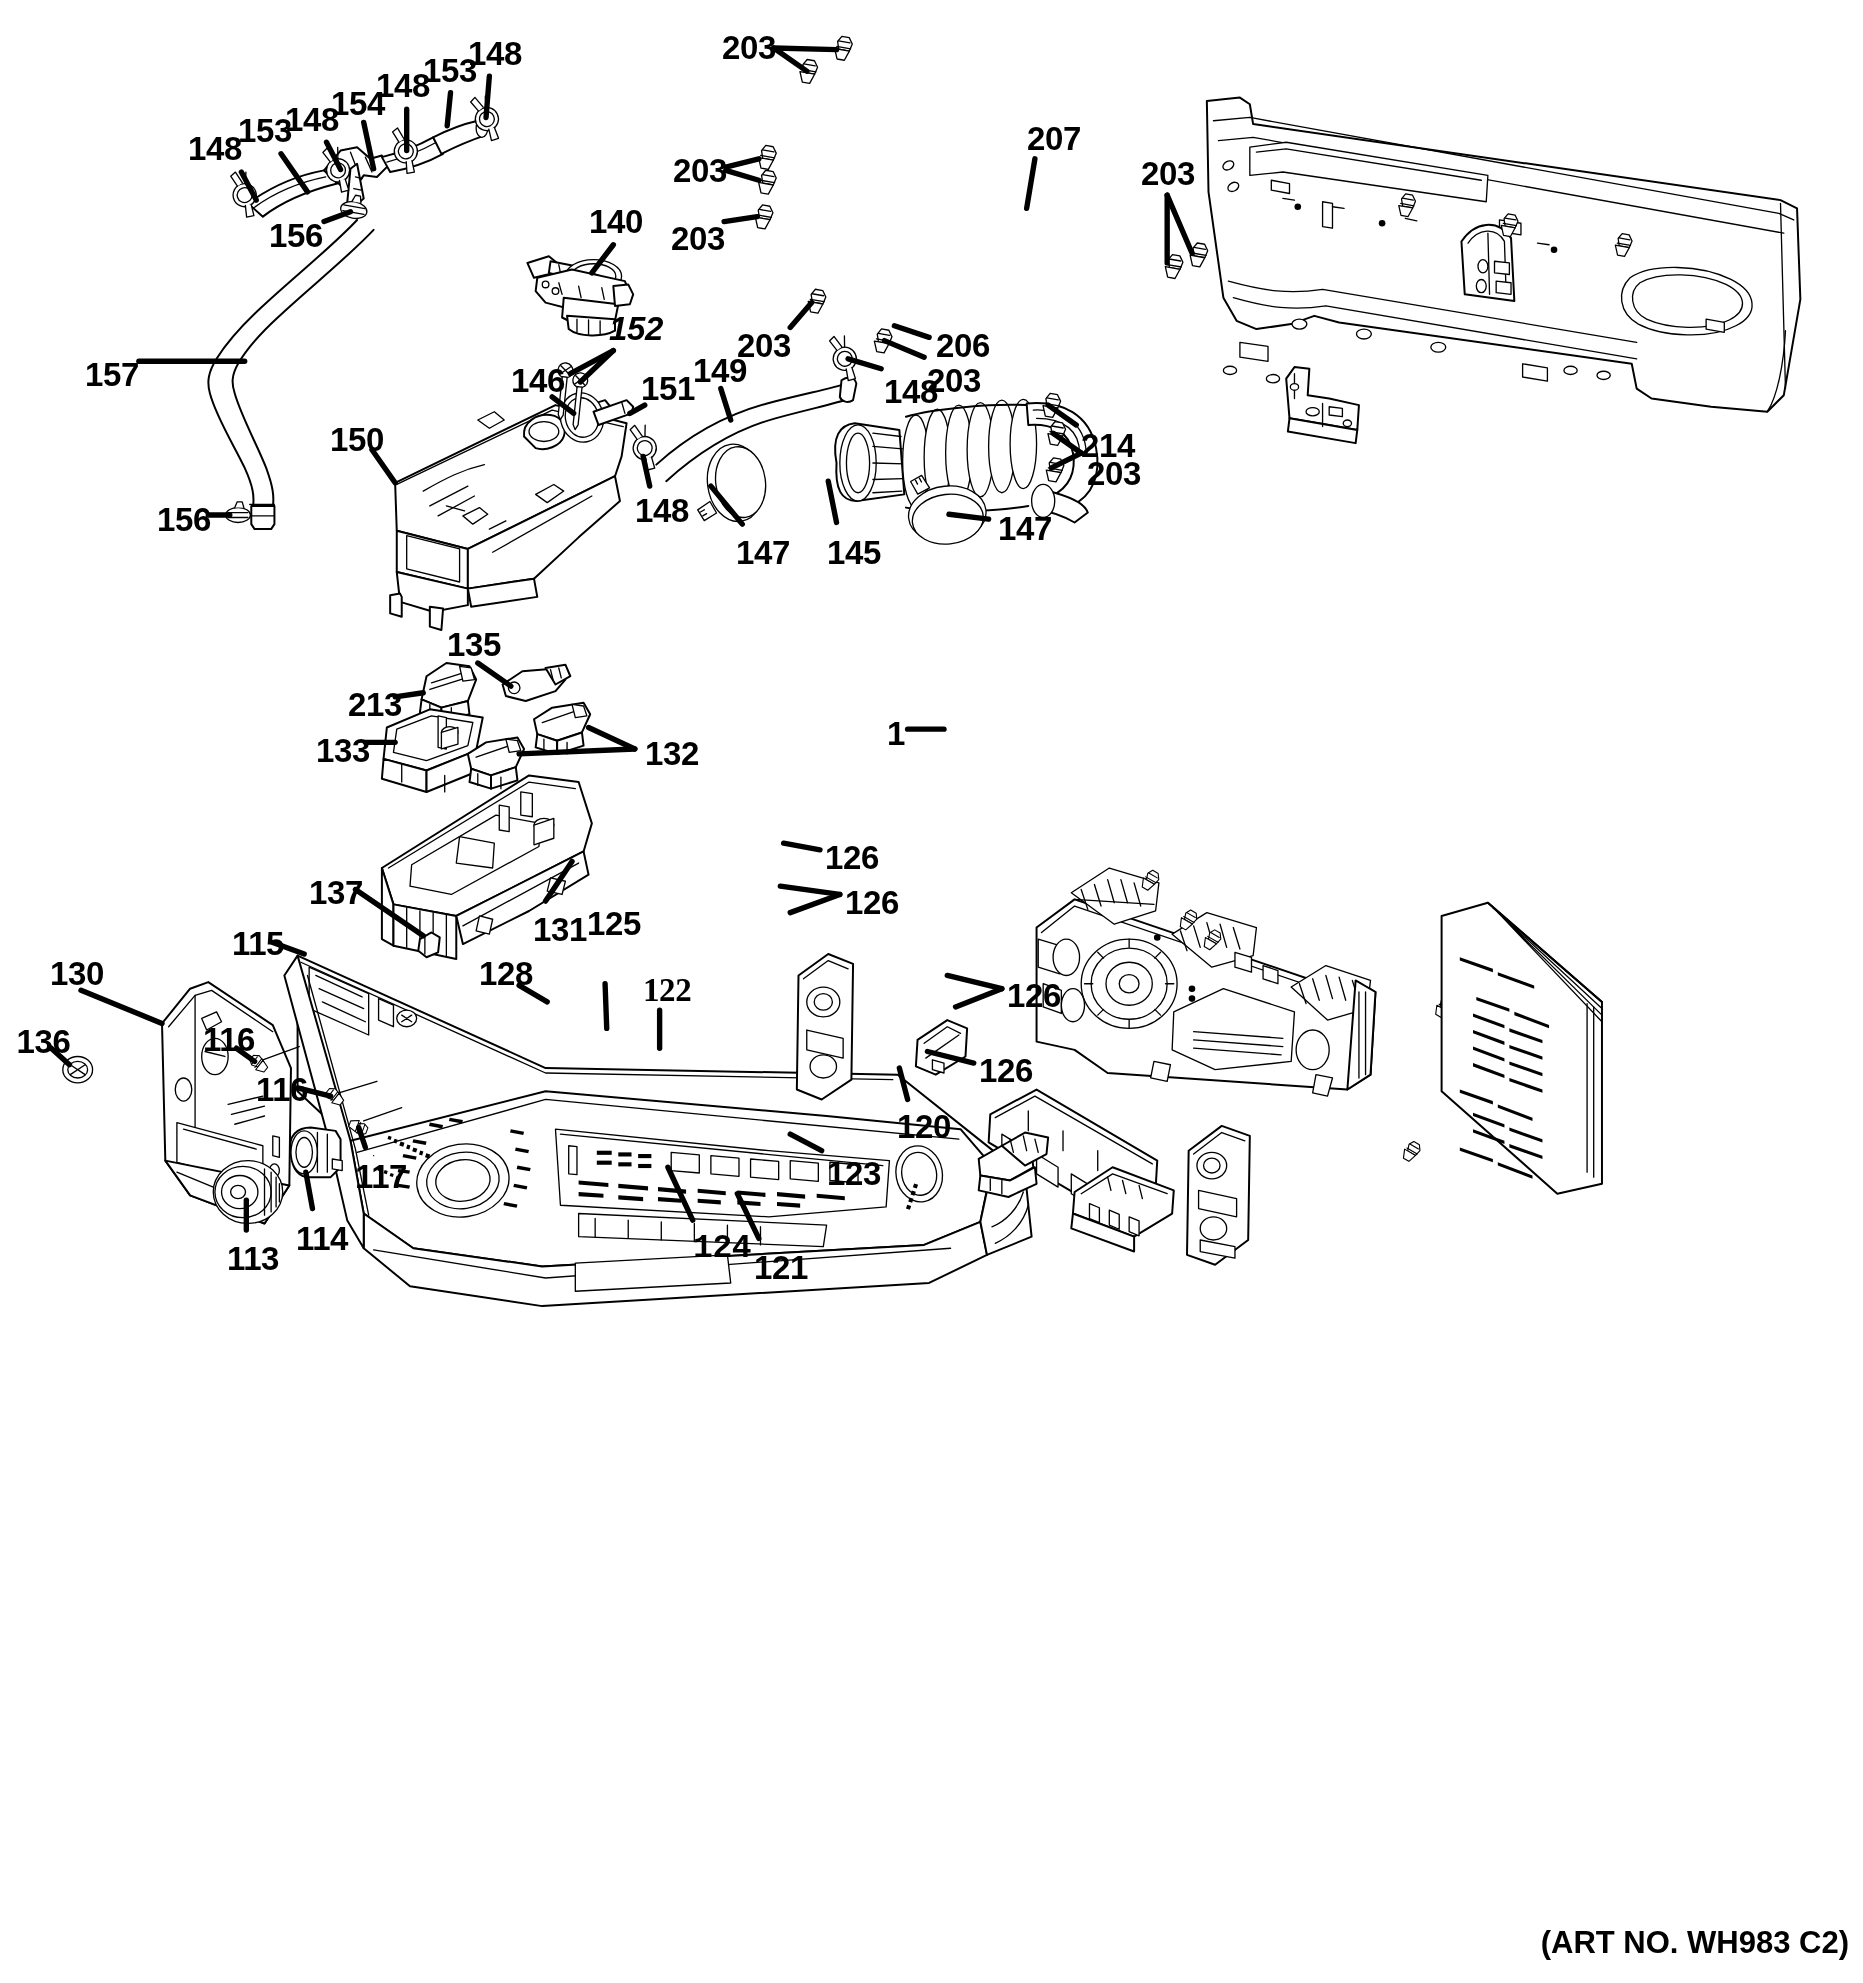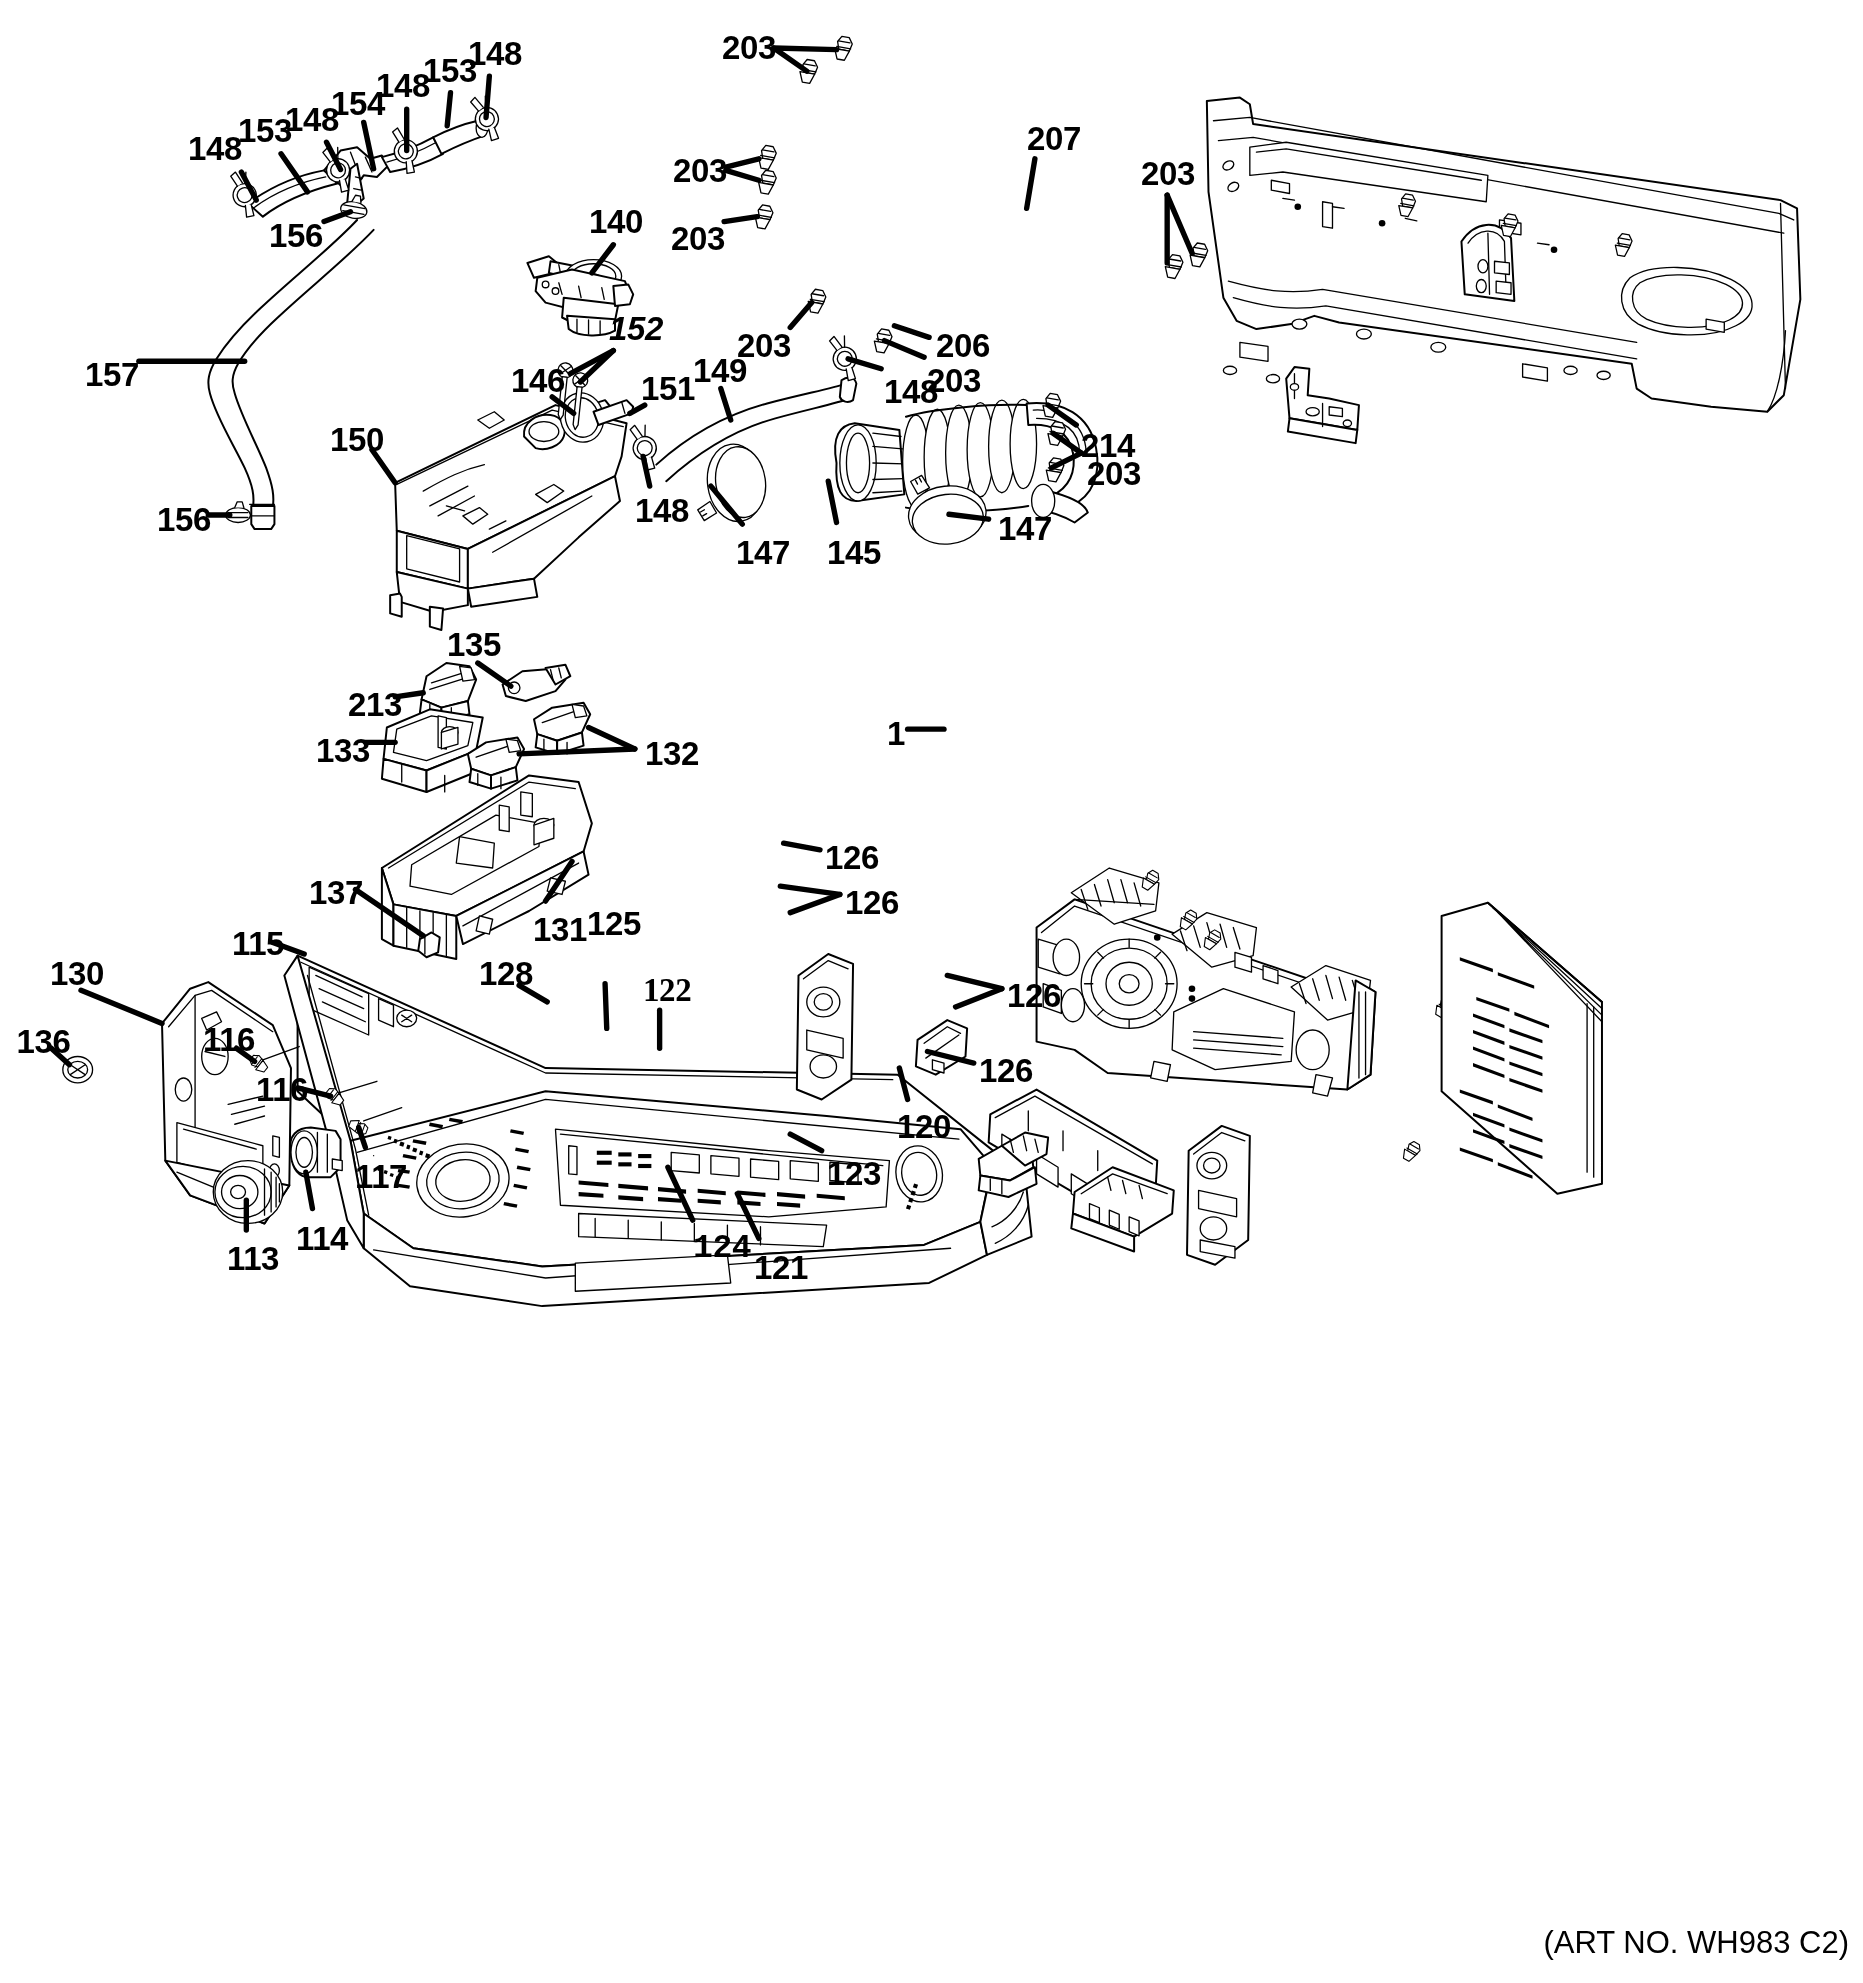--- a/index.html
+++ b/index.html
@@ -29,21 +29,21 @@
     color: #000000;
     line-height: 1;
     white-space: nowrap;
     letter-spacing: -0.4px;
   }
   #art-no {
     position: absolute;
     right: 15px;
     bottom: 23px;
     font-family: "Liberation Sans", sans-serif;
-    font-weight: normal;
+    font-weight: bold;
     font-size: 31px;
     color: #000000;
     white-space: nowrap;
   }
 </style>
 </head>
 <body>
 
 <div id="page">
 

